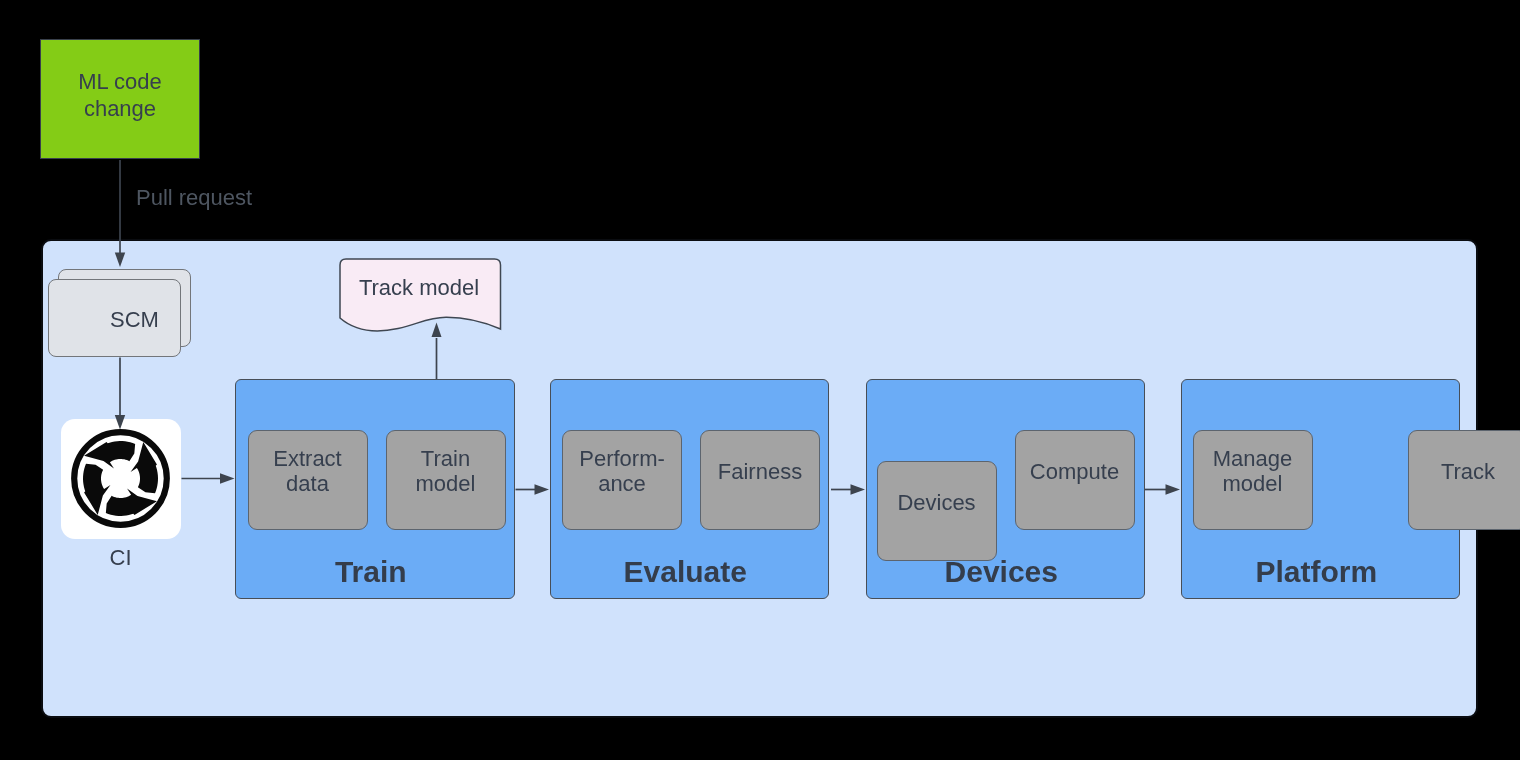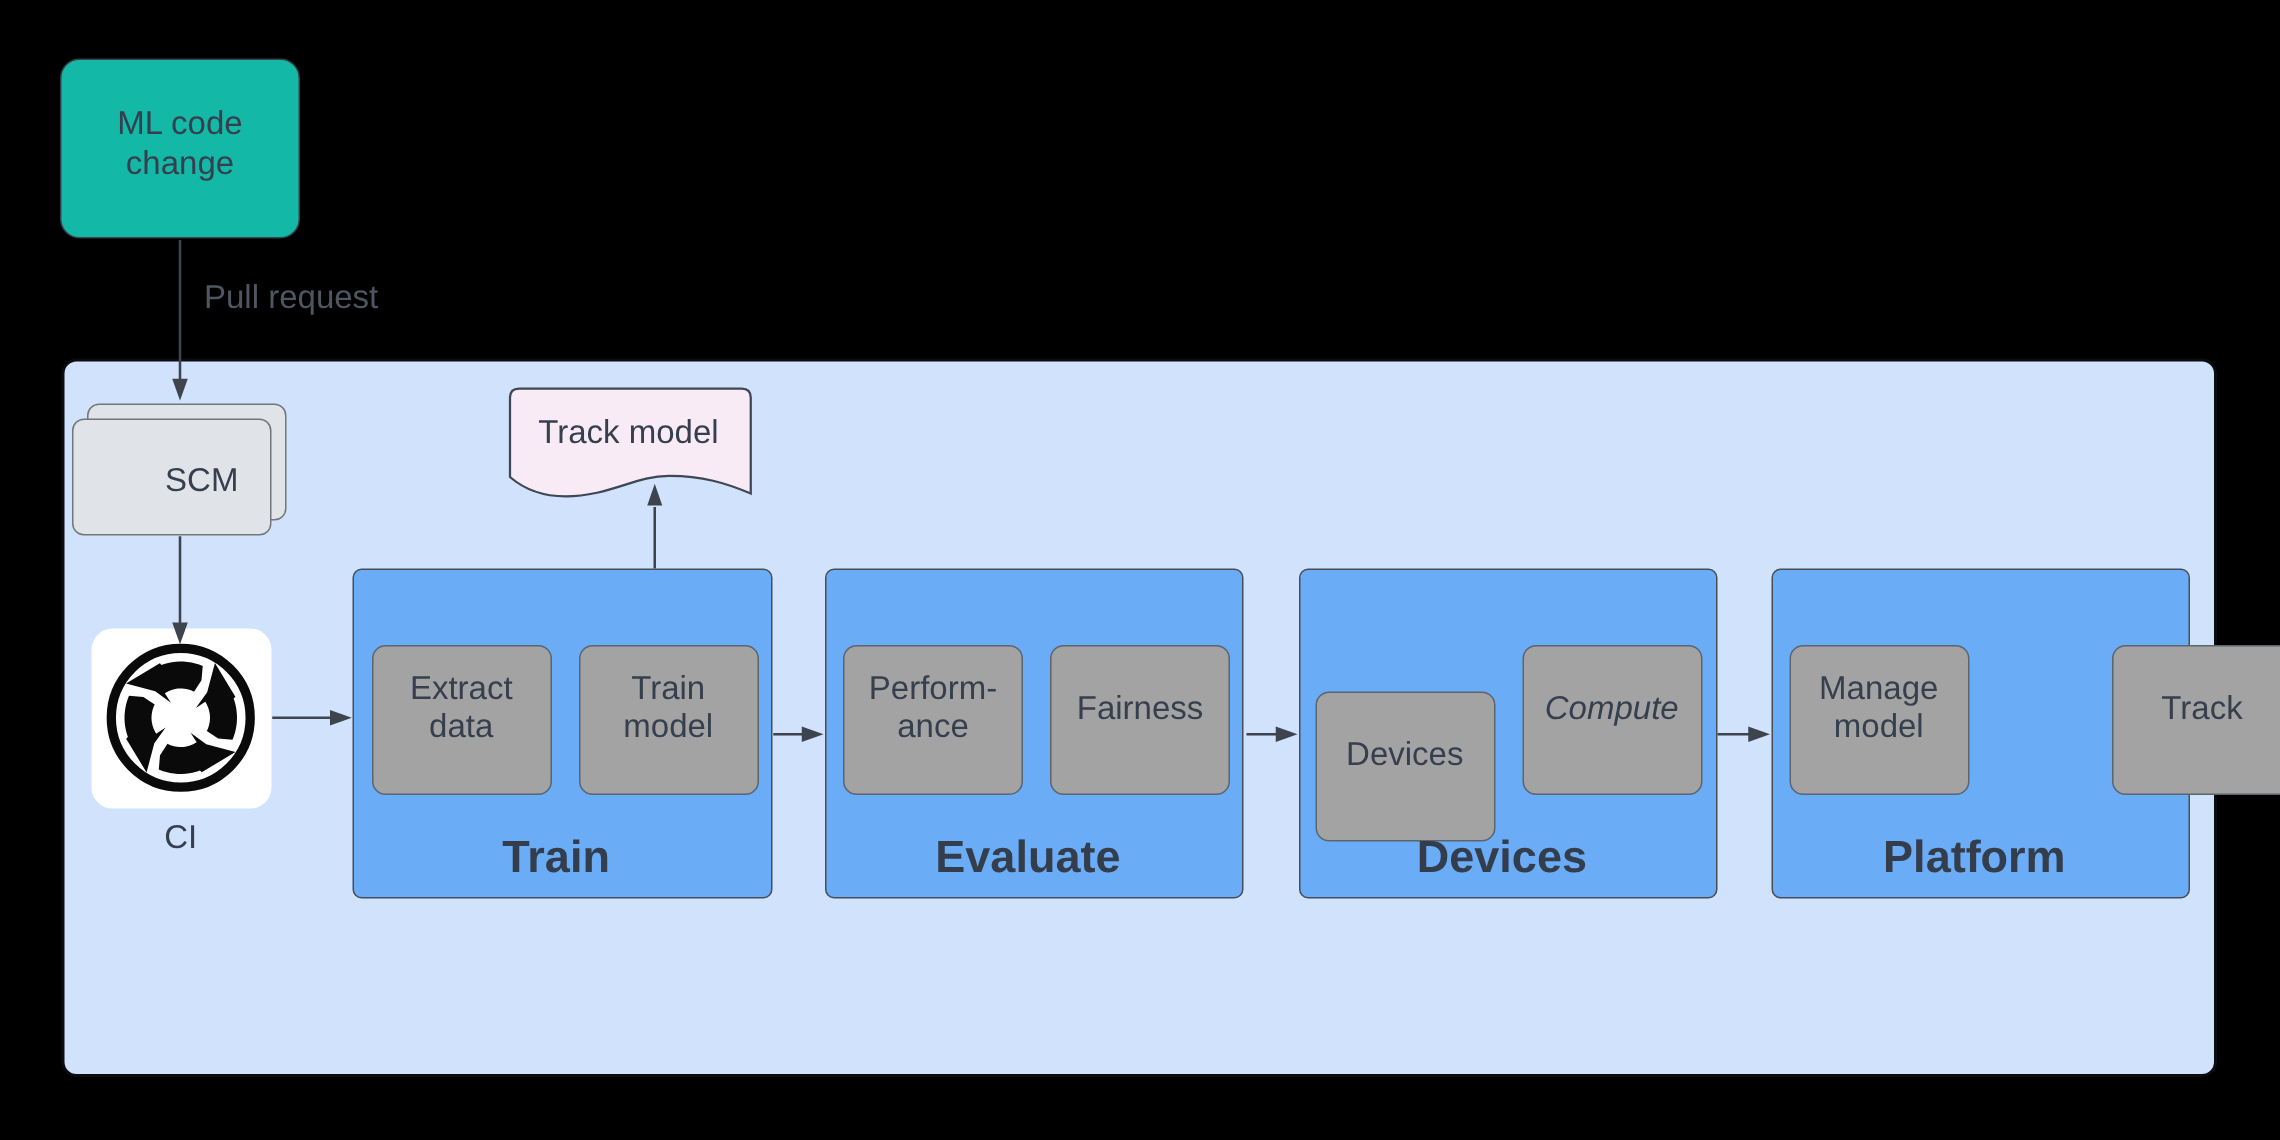--- a/index.html
+++ b/index.html
@@ -1,20 +1,20 @@
 <!DOCTYPE html>
 <html><head>
 <meta charset="utf-8">
 <style>
   html,body{margin:0;padding:0;background:#000;}
   #canvas{position:relative;width:1520px;height:760px;background:#000;overflow:hidden;
     font-family:"Liberation Sans", sans-serif;}
   .box{position:absolute;box-sizing:border-box;display:flex;align-items:center;justify-content:center;text-align:center;}
   .shadow{}
-  #ml{left:40px;top:39px;width:160px;height:120px;background:#14b8a6;border:1.8px solid #39404C;border-radius:13px;
+  #ml{left:40px;top:39px;width:160px;height:120px;background:#84cc16;border:1.8px solid #39404C;border-radius:0;
       color:#363F4E;font-size:22px;line-height:26.5px;padding-bottom:7px;}
   #bigc{left:41px;top:239px;width:1437px;height:479px;background:#D0E2FC;border:2px solid #0A0C10;border-radius:10px;}
   .scm{width:133px;height:78px;background:#E0E3E8;border:1.5px solid #73767A;border-radius:8px;
        color:#363F4E;font-size:22px;padding-left:40px;}
   #scmback{left:57.5px;top:269px;}
   #scmfront{left:48px;top:278.5px;}
   #cibox{left:60.5px;top:418.5px;width:120px;height:120px;background:#fff;border-radius:14px;}
   .stage{top:379px;width:279.5px;height:220px;background:#6BACF6;border:1.5px solid #474E57;border-radius:6px;}
   .sub{top:429.5px;width:120px;height:100.5px;background:#a3a3a3;border:1.5px solid #5C646E;border-radius:9px;
        color:#363F4E;font-size:22px;line-height:25px;padding-bottom:17px;z-index:3;}
@@ -35,21 +35,21 @@
   <div class="box shadow stage" style="left:235px;"></div>
   <div class="box shadow stage" style="left:549.5px;"></div>
   <div class="box shadow stage" style="left:865.5px;"></div>
   <div class="box shadow stage" style="left:1180.5px;"></div>
 
   <div class="box shadow sub" style="left:247.5px;">Extract<br>data</div>
   <div class="box shadow sub" style="left:385.5px;">Train<br>model</div>
   <div class="box shadow sub" style="left:562px;">Perform-<br>ance</div>
   <div class="box shadow sub" style="left:700px;">Fairness</div>
   <div class="box shadow sub" style="left:876.5px;margin-top:31px;">Devices</div>
-  <div class="box shadow sub" style="left:1014.5px;font-style:italic;">Compute</div>
+  <div class="box shadow sub" style="left:1014.5px;">Compute</div>
   <div class="box shadow sub" style="left:1192.5px;">Manage<br>model</div>
   <div class="box shadow sub" style="left:1408px;">Track</div>
 
   <div class="title" style="left:231px;">Train</div>
   <div class="title" style="left:545.5px;">Evaluate</div>
   <div class="title" style="left:861.5px;">Devices</div>
   <div class="title" style="left:1176.5px;">Platform</div>
 
   <div class="lbl" style="left:136px;top:185px;color:#4E5661;">Pull request</div>
   <div class="lbl" style="left:60px;top:545px;width:121px;text-align:center;">CI</div>

